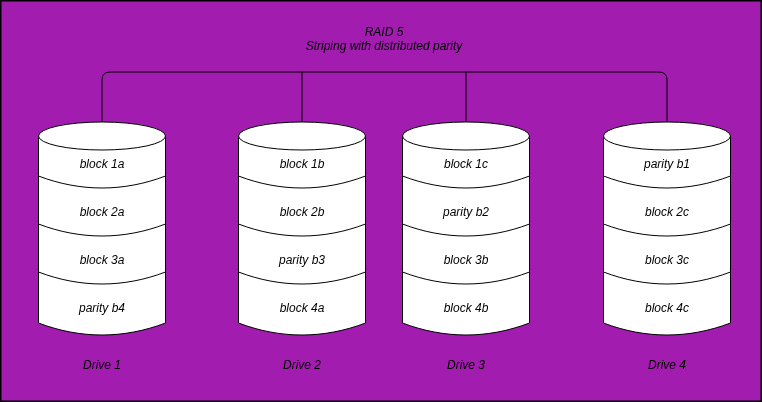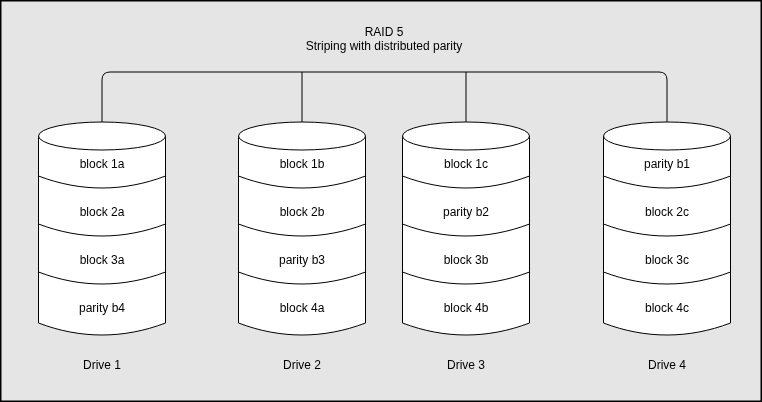--- a/index.html
+++ b/index.html
@@ -4,22 +4,23 @@
 <style>
   html, body {
     margin: 0;
     padding: 0;
     background: #ffffff;
   }
   .canvas {
     position: relative;
     width: 762px;
     height: 402px;
-    background: #e5e5e5;
+    background: #a21caf;
     font-family: "Liberation Sans", sans-serif;
+    font-style: italic;
   }
   svg text {
     font-family: "Liberation Sans", sans-serif;
     font-size: 12px;
     fill: #000000;
   }
   .shape {
     fill: #ffffff;
     stroke: #000000;
     stroke-width: 1;

